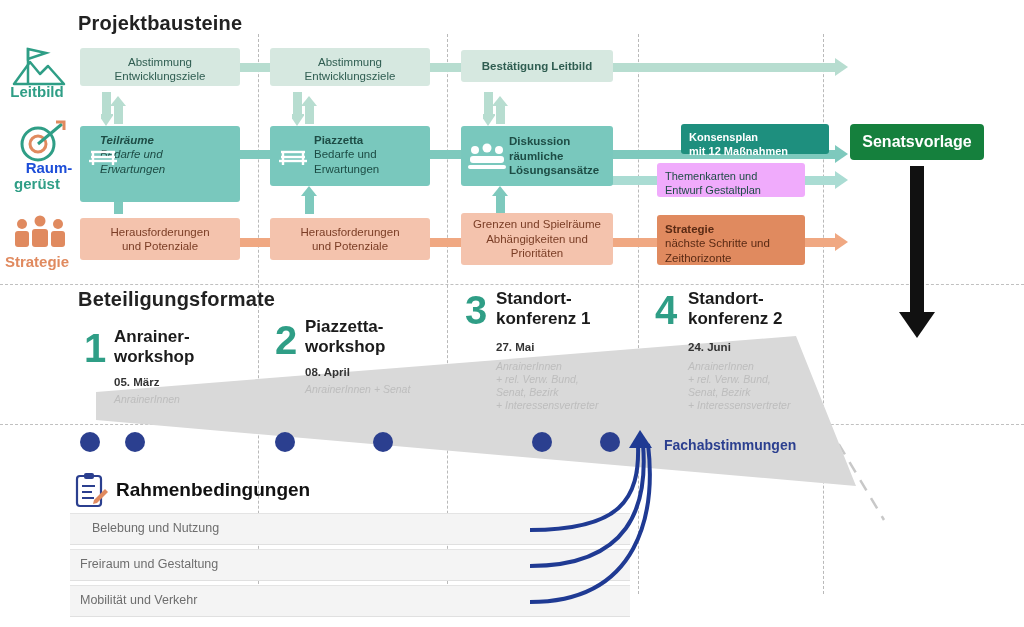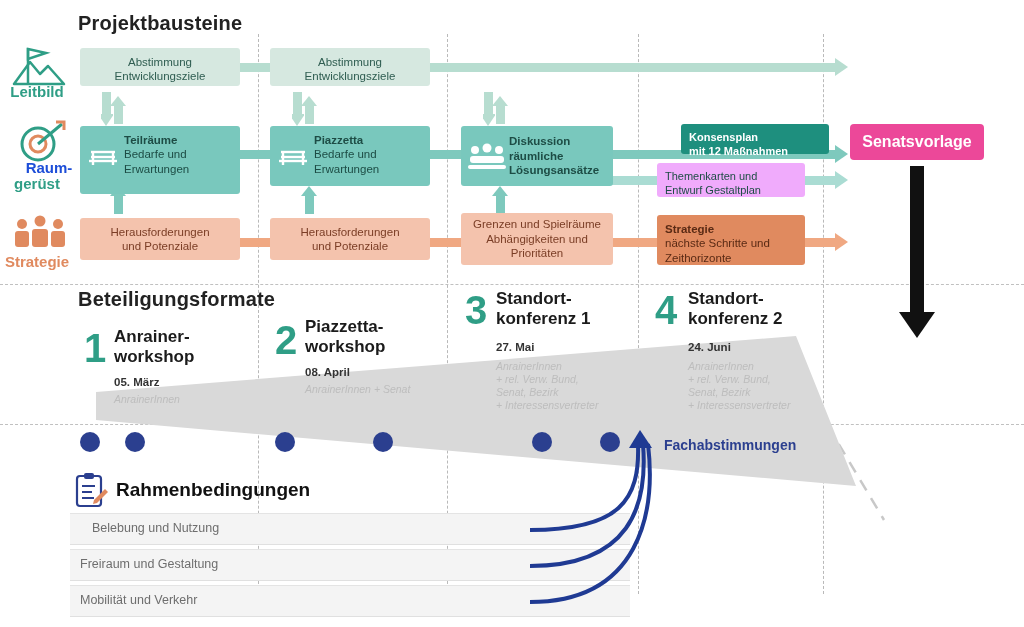--- a/index.html
+++ b/index.html
@@ -56,21 +56,21 @@
   }
 
   
   .uparrow{position:absolute;width:9px;}
   .uparrow .stem{position:absolute;left:0;bottom:0;width:9px;top:8px;}
   .uparrow .head{position:absolute;left:-4px;top:0;width:0;height:0;
     border-left:8.5px solid transparent;border-right:8.5px solid transparent;}
 
   
   .senat{
-    background:#ec4899;color:#fff;border-radius:4px;
+    background:#15803d;color:#fff;border-radius:4px;
     font-size:16px;font-weight:bold;text-align:center;
     padding:9px 6px;
   }
   .bigdown .stem{position:absolute;left:0;top:0;width:14px;background:#111;}
   .bigdown .head{position:absolute;left:-11px;width:0;height:0;
     border-left:18px solid transparent;border-right:18px solid transparent;
     border-top:26px solid #111;}
 
   
   .bignum{font-size:40px;font-weight:bold;color:#2f9e86;line-height:.9;}
@@ -209,22 +209,25 @@
   </div>
 
   <div class="box green-pale" style="left:80px;top:48px;width:160px;height:38px;text-align:center;">
     <span style="white-space:pre-line;">Abstimmung
 Entwicklungsziele</span>
   </div>
   <div class="box green-pale" style="left:270px;top:48px;width:160px;height:38px;text-align:center;">
     <span style="white-space:pre-line;">Abstimmung
 Entwicklungsziele</span>
   </div>
-
-  <div class="box teal" style="left:80px;top:126px;width:160px;height:68px;padding-left:44px;">
+  <div class="box green-pale" style="left:461px;top:50px;width:152px;height:32px;text-align:center;display:flex;align-items:center;justify-content:center;">
+    <span class="bt">Bestätigung Leitbild</span>
+  </div>
+
+  <div class="box teal" style="left:80px;top:126px;width:160px;height:76px;padding-left:20px;font-style:italic;">
     <div class="abs" style="left:6px;top:16px;width:34px;height:30px;">
       <svg width="34" height="30" viewBox="0 0 34 30">
           <g stroke="#ffffff" stroke-width="2.4" fill="none">
         <path d="M5 10 h24"></path>
             <path d="M5 15 h24"></path>
             <path d="M7 10 v13"></path>
             <path d="M27 10 v13"></path>
             <path d="M3 19 h28"></path>
           </g>
         </svg>

